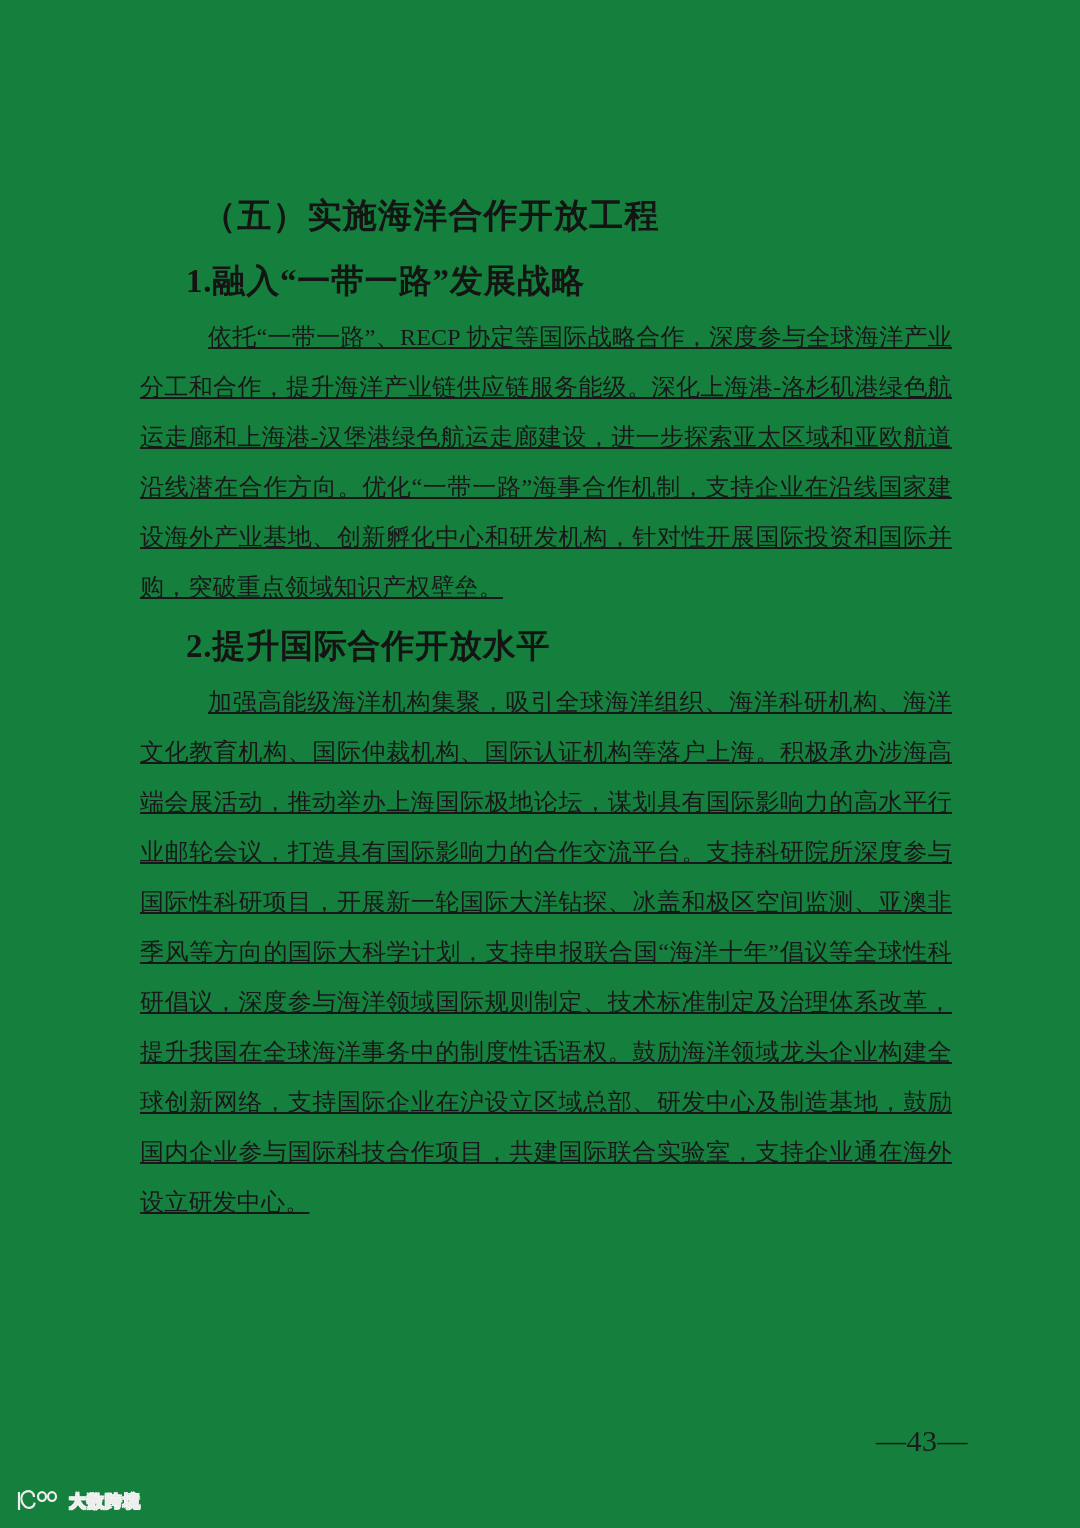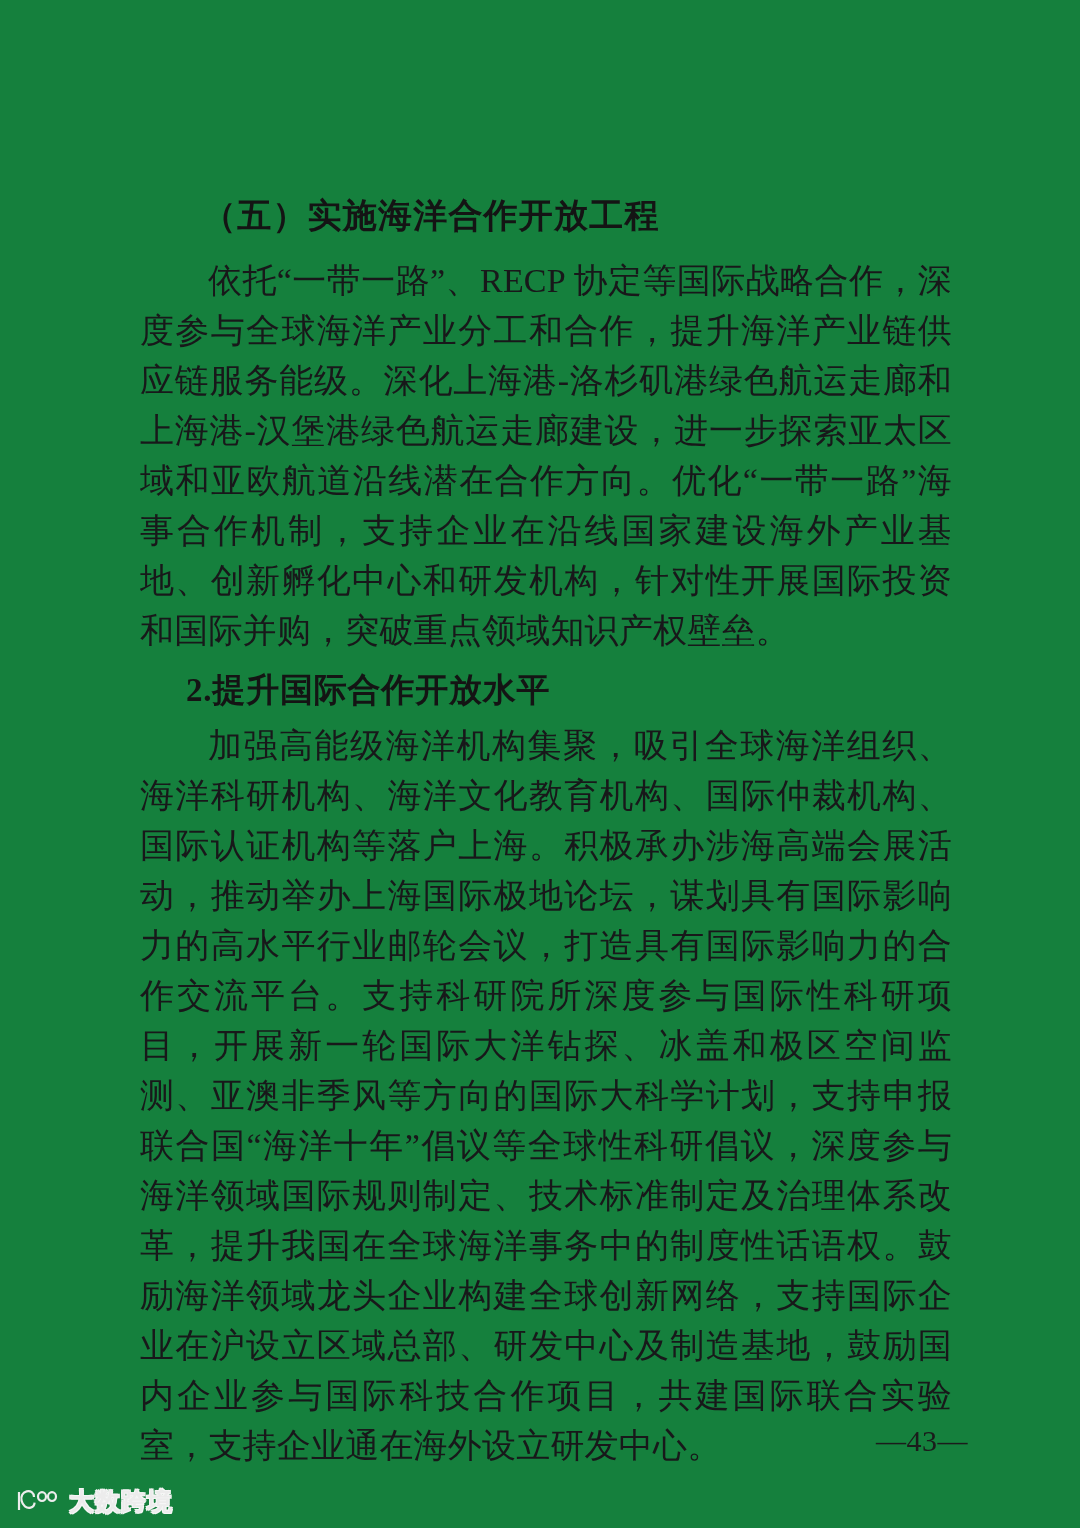--- a/index.html
+++ b/index.html
@@ -46,30 +46,31 @@
     margin: 0 0 6px 0;
     text-indent: 46px;
     white-space: nowrap;
   }
 
   .heading-sub.second {
     margin-top: 9px;
   }
 
   .body-para {
-    font-size: 34px;
+    font-size: 24px;
     color: #18181a;
     line-height: 50px;
     margin: 0;
     text-align: justify;
     text-align-last: left;
     text-justify: inter-ideograph;
     text-indent: 68px;
     letter-spacing: 0.2px;
     word-break: break-all;
+    text-decoration: underline;
   }
 
   .body-para.p2 {
     margin-top: 2px;
   }
 
   
   .page-number {
     position: absolute;
     right: 112px;
@@ -94,21 +95,21 @@
   }
 
   .watermark-logo {
     width: 46px;
     height: 26px;
     display: block;
   }
 
   .watermark-text {
     font-family: "Liberation Sans", "DejaVu Sans", sans-serif;
-    font-size: 25px;
+    font-size: 17px;
     font-weight: bold;
     color: #ececec;
     letter-spacing: 1px;
     text-shadow:
       -1px -1px 0 #f6f6f6,
        1px -1px 0 #f6f6f6,
       -1px  1px 0 #f6f6f6,
        1px  1px 0 #f6f6f6;
     line-height: 1;
     white-space: nowrap;
@@ -116,20 +117,21 @@
 </style>
 </head>
 <body>
 
 <div class="page">
 
   <div class="content">
 
     <h2 class="heading-main">（五）实施海洋合作开放工程</h2>
 
+    <h3 class="heading-sub">1.融入“一带一路”发展战略</h3>
 
     <p class="body-para p1">依托“一带一路”、RECP 协定等国际战略合作，深度参与全球海洋产业分工和合作，提升海洋产业链供应链服务能级。深化上海港-洛杉矶港绿色航运走廊和上海港-汉堡港绿色航运走廊建设，进一步探索亚太区域和亚欧航道沿线潜在合作方向。优化“一带一路”海事合作机制，支持企业在沿线国家建设海外产业基地、创新孵化中心和研发机构，针对性开展国际投资和国际并购，突破重点领域知识产权壁垒。</p>
 
     <h3 class="heading-sub second">2.提升国际合作开放水平</h3>
 
     <p class="body-para p2">加强高能级海洋机构集聚，吸引全球海洋组织、海洋科研机构、海洋文化教育机构、国际仲裁机构、国际认证机构等落户上海。积极承办涉海高端会展活动，推动举办上海国际极地论坛，谋划具有国际影响力的高水平行业邮轮会议，打造具有国际影响力的合作交流平台。支持科研院所深度参与国际性科研项目，开展新一轮国际大洋钻探、冰盖和极区空间监测、亚澳非季风等方向的国际大科学计划，支持申报联合国“海洋十年”倡议等全球性科研倡议，深度参与海洋领域国际规则制定、技术标准制定及治理体系改革，提升我国在全球海洋事务中的制度性话语权。鼓励海洋领域龙头企业构建全球创新网络，支持国际企业在沪设立区域总部、研发中心及制造基地，鼓励国内企业参与国际科技合作项目，共建国际联合实验室，支持企业通在海外设立研发中心。</p>
 
   </div>
 
   <div class="page-number">—43—</div>

